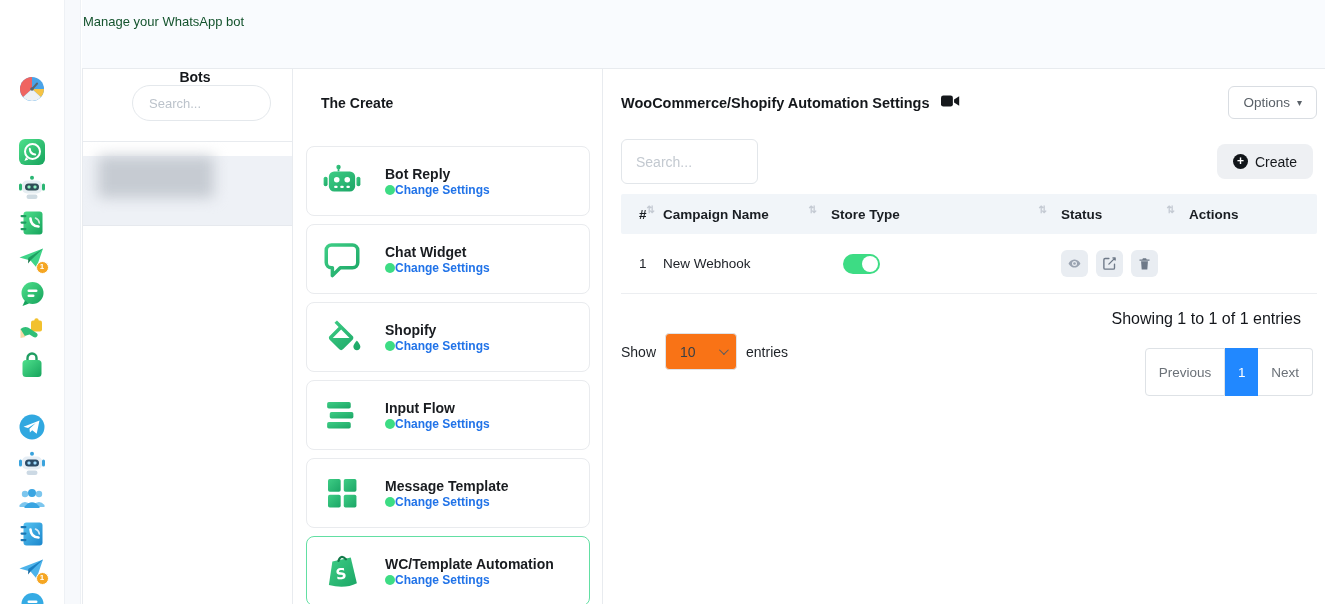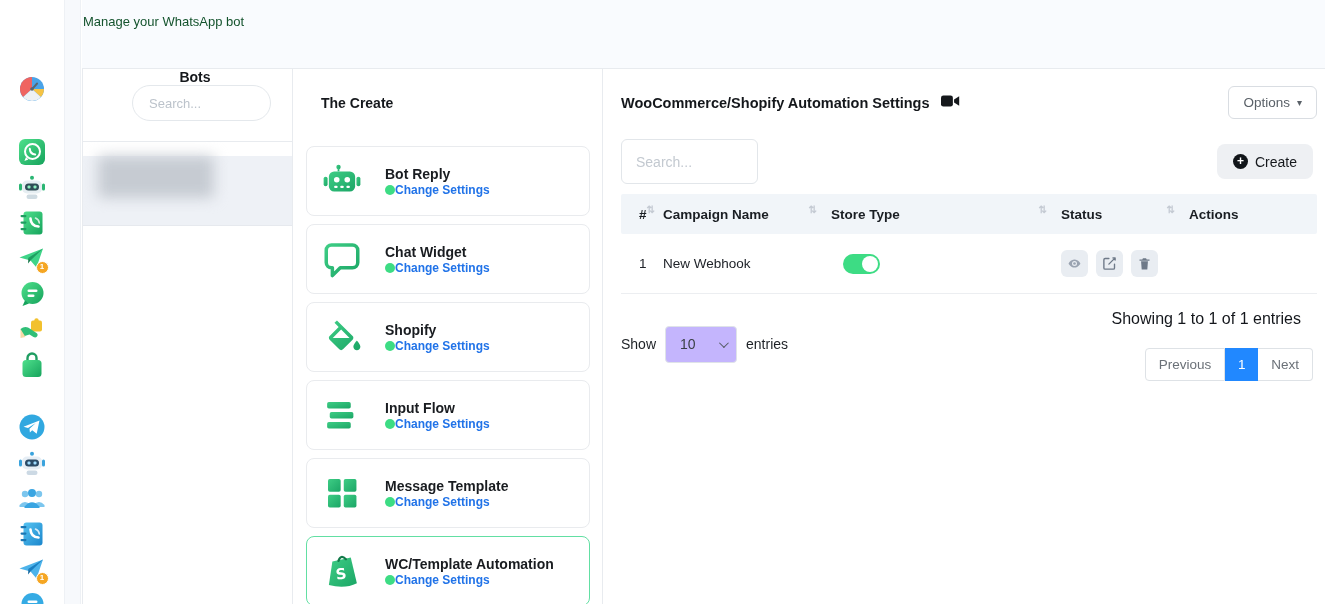--- a/index.html
+++ b/index.html
@@ -106,29 +106,29 @@
   .actions { display:flex; gap:8px; }
   .abtn {
     width:27px; height:27px; border-radius:6px; background:#e9edf2; border:none; cursor:pointer;
     display:flex; align-items:center; justify-content:center; padding:0;
   }
   .abtn svg { width:15px; height:15px; display:block; }
   
   .tfoot { display:flex; justify-content:space-between; margin-top:13px; }
   .show-group { display:flex; align-items:center; gap:9px; font-size:14px; color:#1d2126; }
   .page-size {
-    width:72px; height:37px; border:1px solid #dfe3e8; border-radius:4px; background:#c4b5fd;
+    width:72px; height:37px; border:1px solid #dfe3e8; border-radius:4px; background:#f97316;
     display:flex; align-items:center; padding:0 10px 0 14px; font-size:14px; color:#3a4046; cursor:pointer;
   }
   .page-size .chev { margin-left:auto; width:7px; height:7px; border-right:1.6px solid #555c63; border-bottom:1.6px solid #555c63; transform:rotate(45deg) translateY(-2px); }
   .foot-right { text-align:right; }
   .summary { font-size:16px; color:#14171c; margin-top:3px; margin-right:16px; }
   .pager { margin-top:20px; display:flex; justify-content:flex-end; margin-right:4px; }
   .pbtn {
-    height:33px; padding:0 13px; background:#fff; border:1px solid #dee2e6;
+    height:48px; padding:0 13px; background:#fff; border:1px solid #dee2e6;
     color:#6b7178; font-size:13.5px; font-family:inherit; cursor:pointer;
   }
   .pbtn.prev { border-radius:4px 0 0 4px; }
   .pbtn.next { border-radius:0 4px 4px 0; border-left:none; }
   .pbtn.page-active { background:#2188ff; border-color:#2188ff; color:#fff; width:33px; padding:0; font-weight:400; }
   .defs-holder { position:absolute; width:0; height:0; overflow:hidden; }
 </style>
 </head>
 <body>
 

